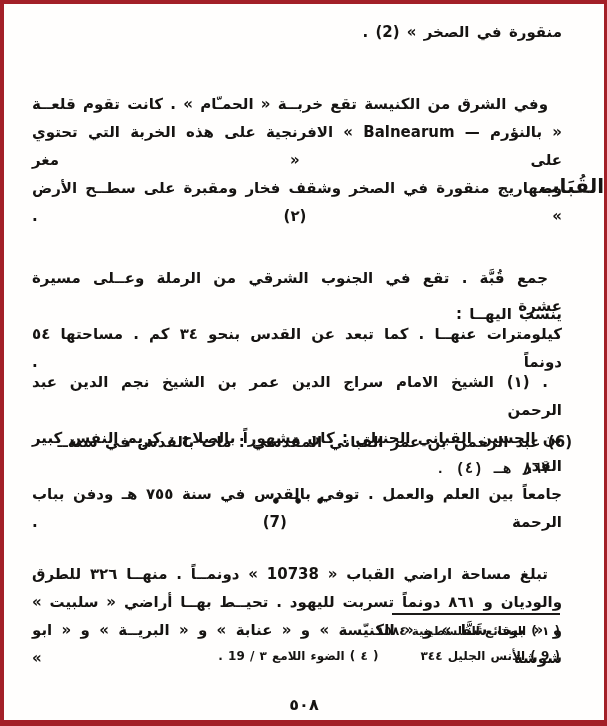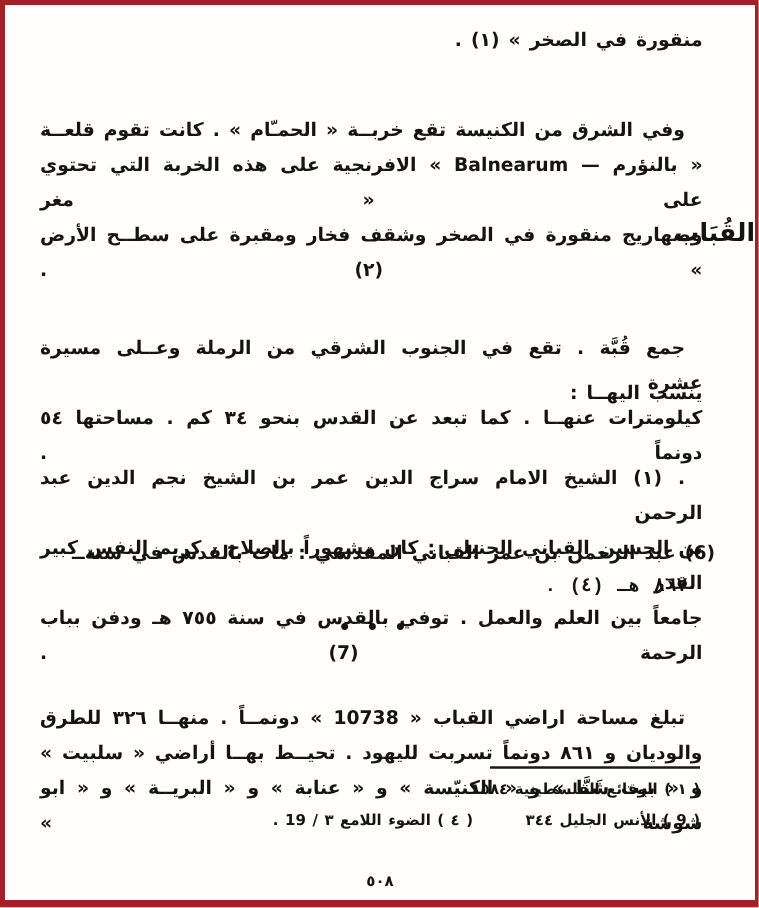--- a/index.html
+++ b/index.html
@@ -126,31 +126,31 @@
     flex-direction: row; 
     justify-content: flex-start;
     gap: 42px;
   }
   .page-num {
     position: absolute;
     top: 690px;
     left: 0;
     right: 0;
     text-align: center;
-    font-size: 12px;
+    font-size: 16px;
     line-height: 22px;
     letter-spacing: 3px;
   }
 </style>
 </head>
 <body>
 
 <div class="page">
 
-  <div class="carryover line">منقورة في الصخر » (١) .</div>
+  <div class="carryover line">منقورة في الصخر » (2) .</div>
 
   <div class="p-khirbet">
     <div class="line fill indent">وفي الشرق من الكنيسة تقع خربــة « الحمـّام » . كانت تقوم قلعــة</div>
     <div class="line fill">« بالنؤرم — Balnearum » الافرنجية على هذه الخربة التي تحتوي على « مغر</div>
     <div class="line fill">وصهاريج منقورة في الصخر وشقف فخار ومقبرة على سطــح الأرض » (٢) .</div>
   </div>
 
   <h1 class="heading">القُبَاب</h1>
 
   <div class="p-intro">

